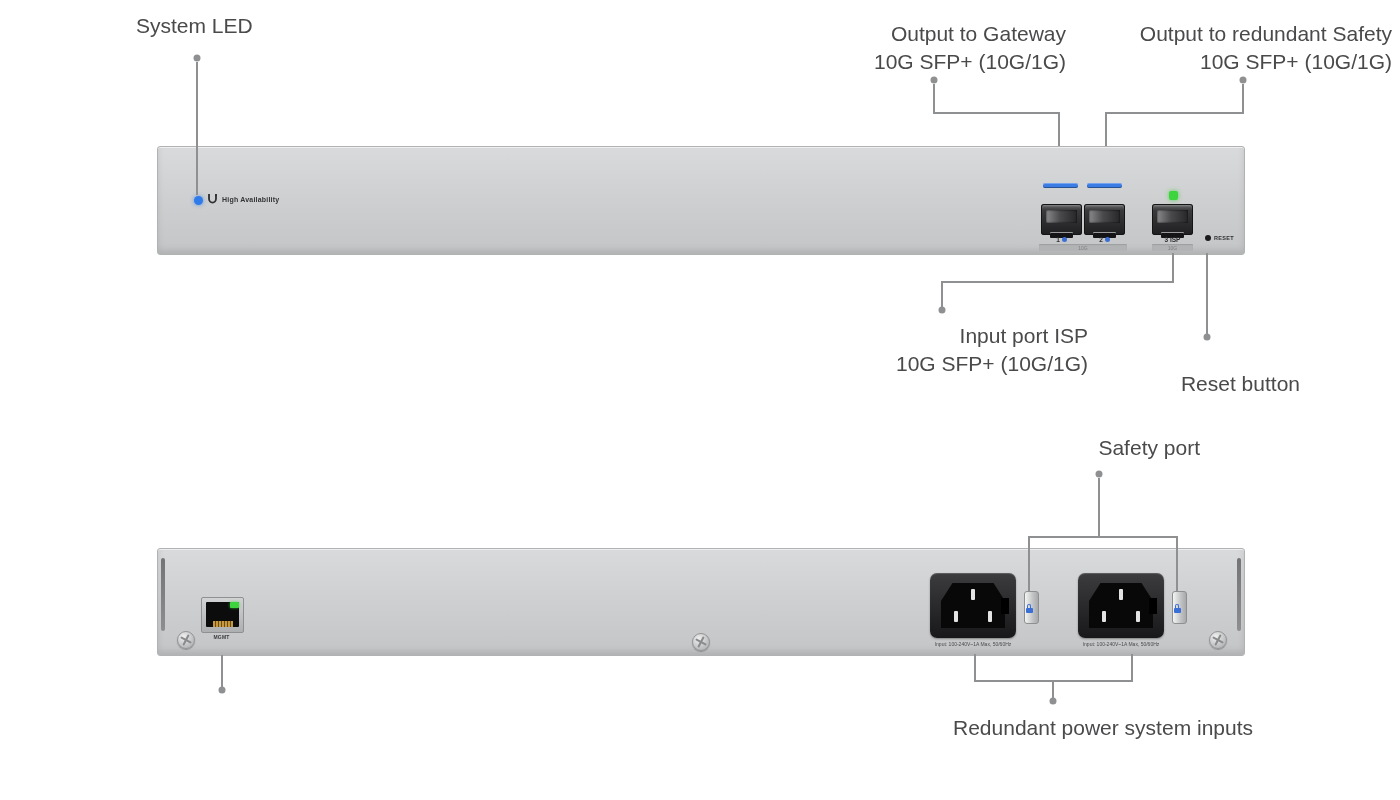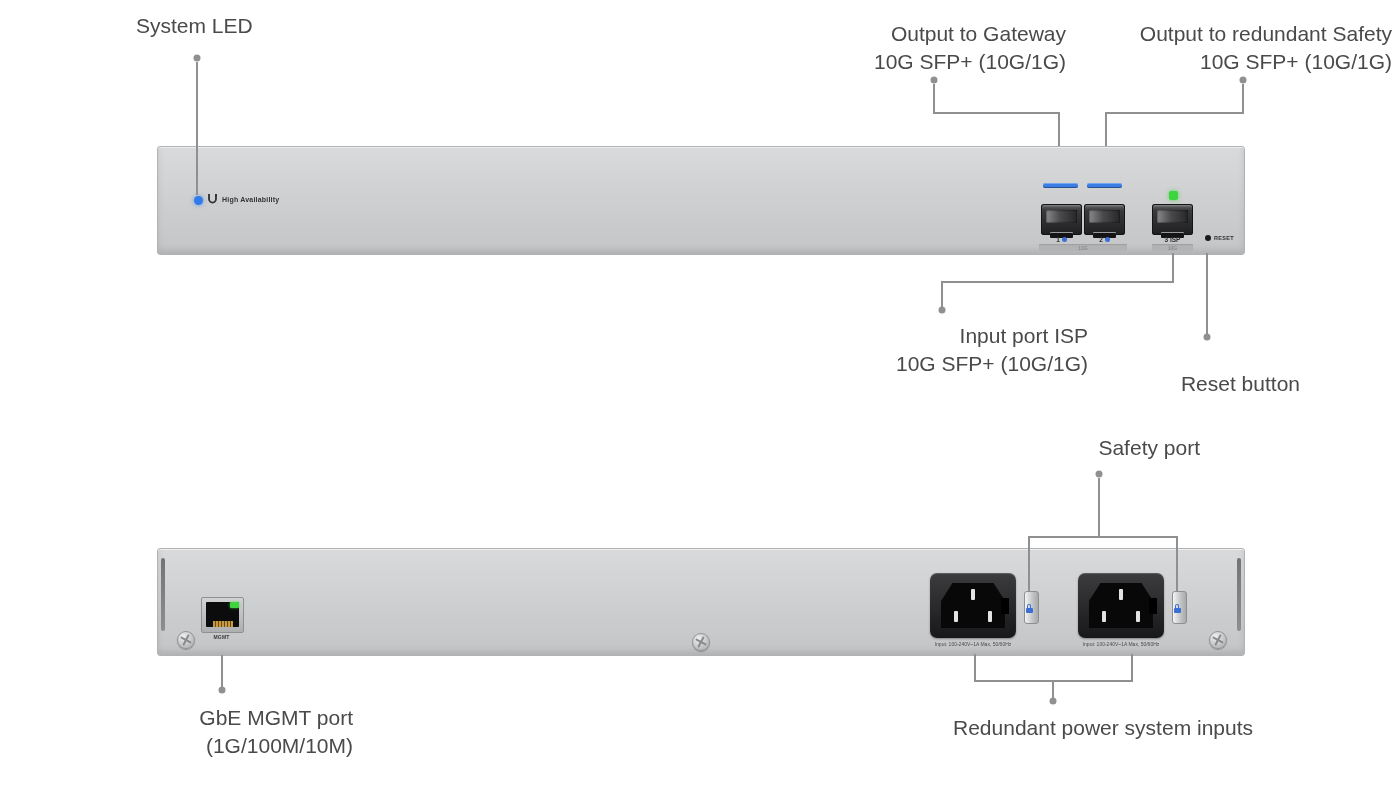--- a/index.html
+++ b/index.html
@@ -111,24 +111,20 @@
   </div>
 
   <div class="callout-label center" style="left:1100px;top:350px;width:200px;margin-top:20px;">
     <span>Reset button</span>
   </div>
 
   <div class="callout-label center" style="left:1000px;top:434px;width:200px;">
     <span>Safety port</span>
   </div>
 
-  <div class="callout-label center" style="left:93px;top:704px;width:260px;">
-    <div>GbE MGMT port</div>
-    <div>(1G/100M/10M)</div>
-  </div>
 
   <div class="callout-label center" style="left:853px;top:714px;width:400px;">
     <span>Redundant power system inputs</span>
   </div>
 
   <div class="chassis front">
     <div class="led-blue"></div>
 
     <svg class="ubnt-logo" viewBox="0 0 12 13">
       <path d="M2.2 1 v5.2 a3.8 4.2 0 0 0 7.6 0 V1" fill="none" stroke="#2f3032" stroke-width="2"></path>

